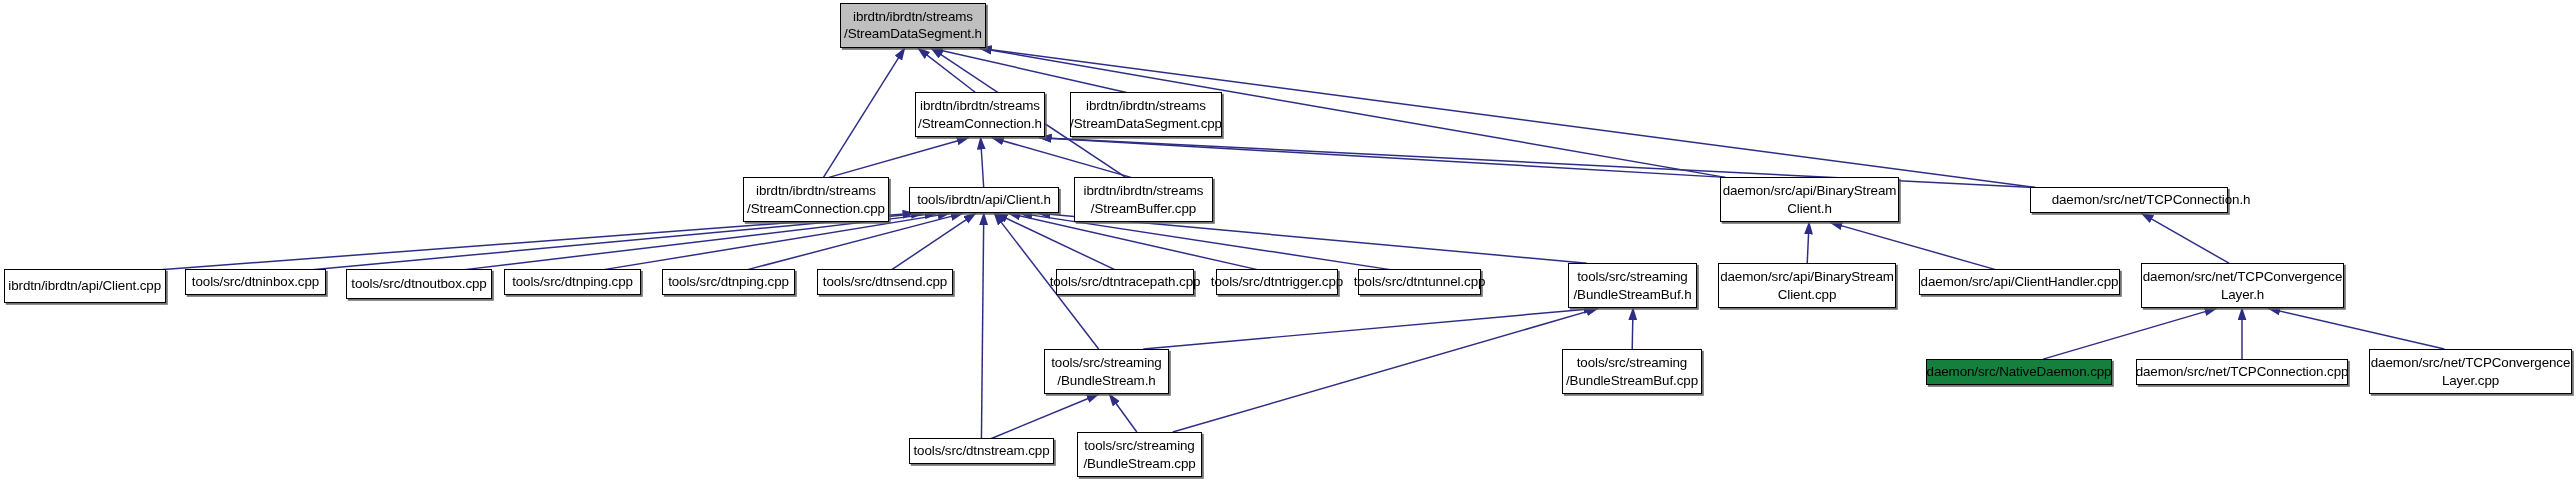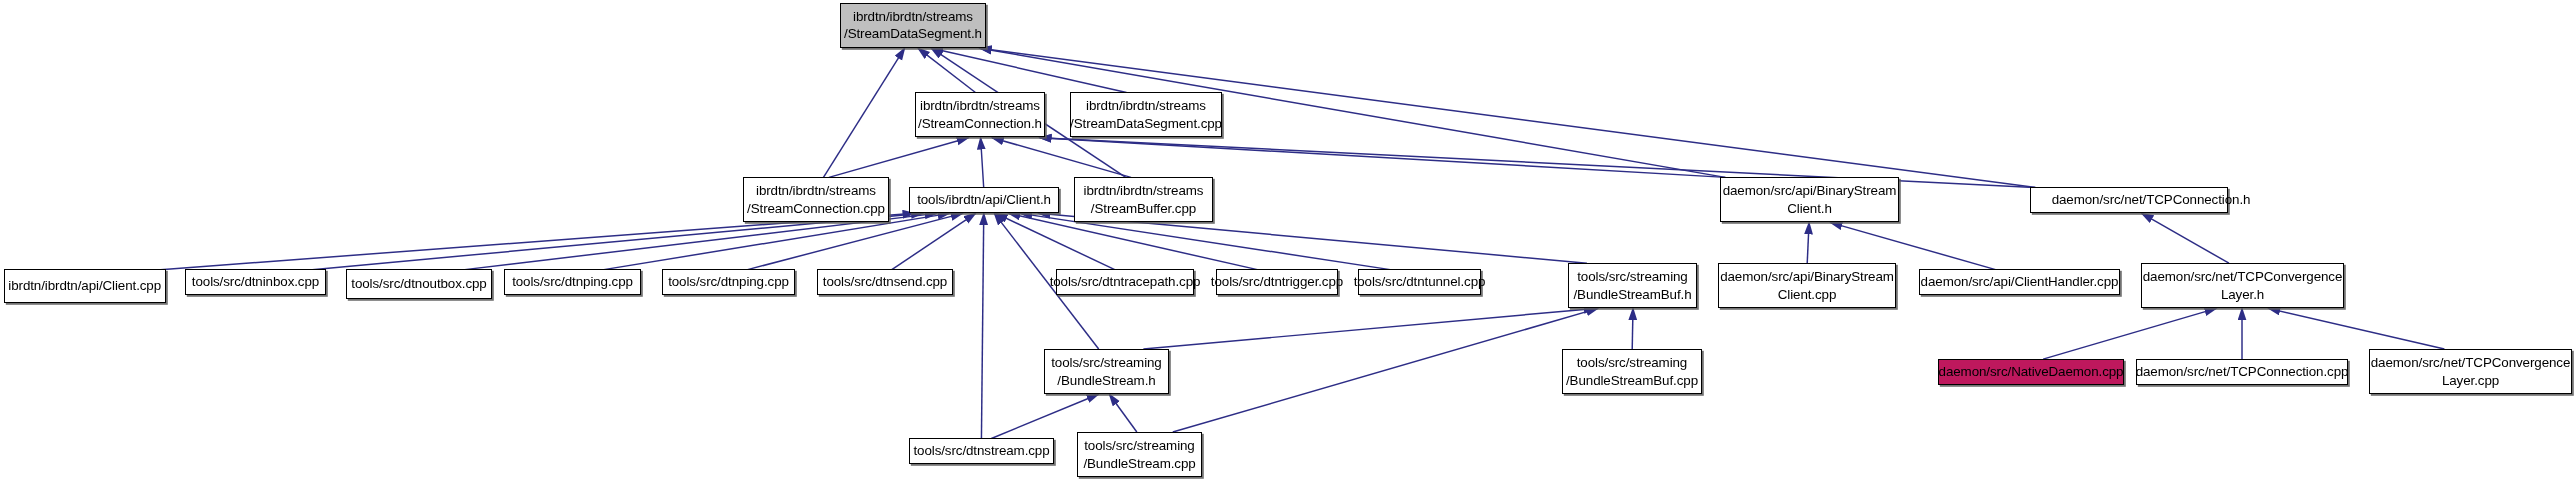--- a/index.html
+++ b/index.html
@@ -86,21 +86,21 @@
 /BundleStreamBuf.h</div>
       <div class="node" style="left: 1718px; top: 263px; width: 178px; height: 45px; background: rgb(255, 255, 255); border-color: rgb(0, 0, 0);">daemon/src/api/BinaryStream
 Client.cpp</div>
       <div class="node" style="left: 1919px; top: 269px; width: 201px; height: 26px; background: rgb(255, 255, 255); border-color: rgb(0, 0, 0);">daemon/src/api/ClientHandler.cpp</div>
       <div class="node" style="left: 2141px; top: 263px; width: 203px; height: 45px; background: rgb(255, 255, 255); border-color: rgb(0, 0, 0);">daemon/src/net/TCPConvergence
 Layer.h</div>
       <div class="node" style="left: 1044px; top: 349px; width: 125px; height: 45px; background: rgb(255, 255, 255); border-color: rgb(0, 0, 0);">tools/src/streaming
 /BundleStream.h</div>
       <div class="node" style="left: 1562px; top: 349px; width: 140px; height: 45px; background: rgb(255, 255, 255); border-color: rgb(0, 0, 0);">tools/src/streaming
 /BundleStreamBuf.cpp</div>
-      <div class="node" style="left: 1926px; top: 359px; width: 186px; height: 26px; background: #be185d; border-color: rgb(0, 0, 0); margin-left: 12px;">daemon/src/NativeDaemon.cpp</div>
+      <div class="node" style="left: 1926px; top: 359px; width: 186px; height: 26px; background: #15803d; border-color: rgb(0, 0, 0);">daemon/src/NativeDaemon.cpp</div>
       <div class="node" style="left: 2136px; top: 359px; width: 212px; height: 26px; background: rgb(255, 255, 255); border-color: rgb(0, 0, 0);">daemon/src/net/TCPConnection.cpp</div>
       <div class="node" style="left: 2369px; top: 349px; width: 203px; height: 45px; background: rgb(255, 255, 255); border-color: rgb(0, 0, 0);">daemon/src/net/TCPConvergence
 Layer.cpp</div>
       <div class="node" style="left: 909px; top: 438px; width: 145px; height: 26px; background: rgb(255, 255, 255); border-color: rgb(0, 0, 0);">tools/src/dtnstream.cpp</div>
       <div class="node" style="left: 1077px; top: 432px; width: 125px; height: 45px; background: rgb(255, 255, 255); border-color: rgb(0, 0, 0);">tools/src/streaming
 /BundleStream.cpp</div>
     </div>
 </div>
 
 

